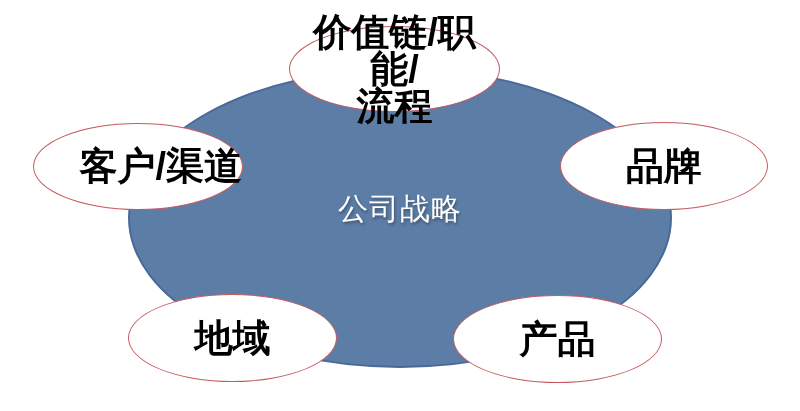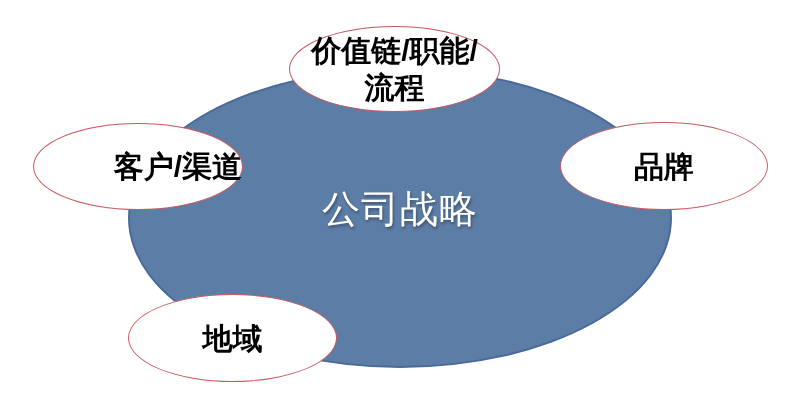--- a/index.html
+++ b/index.html
@@ -26,39 +26,39 @@
     border-radius: 50%;
     box-sizing: border-box;
   }
   .center-label {
     position: absolute;
     left: 0;
     right: 0;
     top: 188px;
     text-align: center;
     color: #ffffff;
-    font-size: 38px;
+    font-size: 30px;
     line-height: 42px;
     font-weight: 400;
     letter-spacing: 1px;
     text-shadow: 1px 2px 3px rgba(0,0,0,0.35);
   }
   .node {
     position: absolute;
     background: #ffffff;
     border: 1.5px solid #C65A5F;
     border-radius: 50%;
     box-sizing: border-box;
     display: flex;
     align-items: center;
     justify-content: center;
   }
   .node-label {
     color: #000000;
-    font-size: 30px;
+    font-size: 38px;
     line-height: 37px;
     font-weight: 700;
     text-align: center;
     white-space: pre-line;
   }
   .node-top          { left: 289px; top: 26px;  width: 211px; height: 86px; }
   .node-left         { left: 33px;  top: 123px; width: 210px; height: 87px; justify-content: flex-end; }
   .node-right        { left: 560px; top: 122px; width: 208px; height: 88px; }
   .node-bottom-left  { left: 128px; top: 294px; width: 209px; height: 88px; }
   .node-bottom-right { left: 453px; top: 295px; width: 209px; height: 88px; }
@@ -82,14 +82,17 @@
   </div>
 
   <div class="node node-right">
     <span class="node-label">品牌</span>
   </div>
 
   <div class="node node-bottom-left">
     <span class="node-label">地域</span>
   </div>
 
+  <div class="node node-bottom-right">
+    <span class="node-label">产品</span>
+  </div>
 
 </div>
 
 </body></html>

